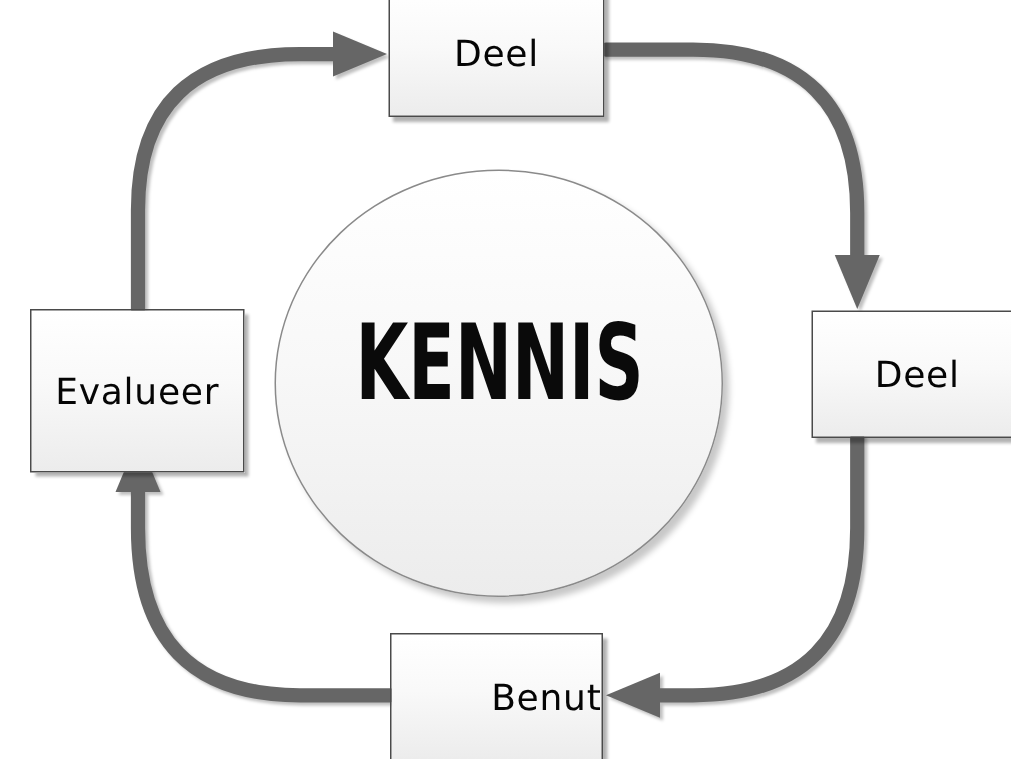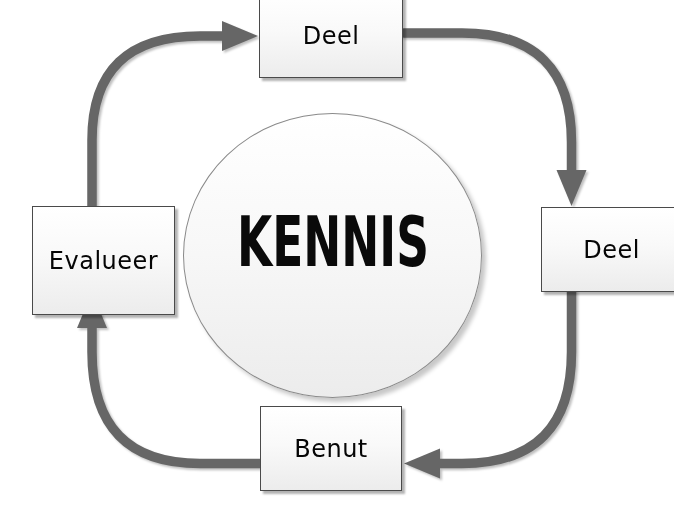--- a/index.html
+++ b/index.html
@@ -69,22 +69,22 @@
   }
   .node-label {
     font-size: 24px;
     font-weight: 500;
     color: #050505;
     letter-spacing: 0.5px;
     white-space: nowrap;
   }
   .node-borg     { left: 259px; top: -7px;  width: 144px; height: 85px; }
   .node-deel     { left: 501px; top: 207px; width: 141px; height: 85px; margin-left: 40px; }
-  .node-benut    { left: 260px; top: 406px; width: 142px; height: 85px; }
-  .node-evalueer { left: 32px;  top: 206px; width: 143px; height: 109px; }
+  .node-benut    { left: 260px; top: 422px; width: 142px; height: 85px; justify-content: flex-end; }
+  .node-evalueer { left: 20px;  top: 206px; width: 143px; height: 109px; }
 </style>
 </head>
 <body>
 
 <div id="canvas">
 
   <div class="center-circle"></div>
 
   <svg class="overlay" viewBox="0 0 674 506">
     <text class="kennis-text" x="333" y="266" text-anchor="middle" textLength="192" lengthAdjust="spacingAndGlyphs">KENNIS</text>

